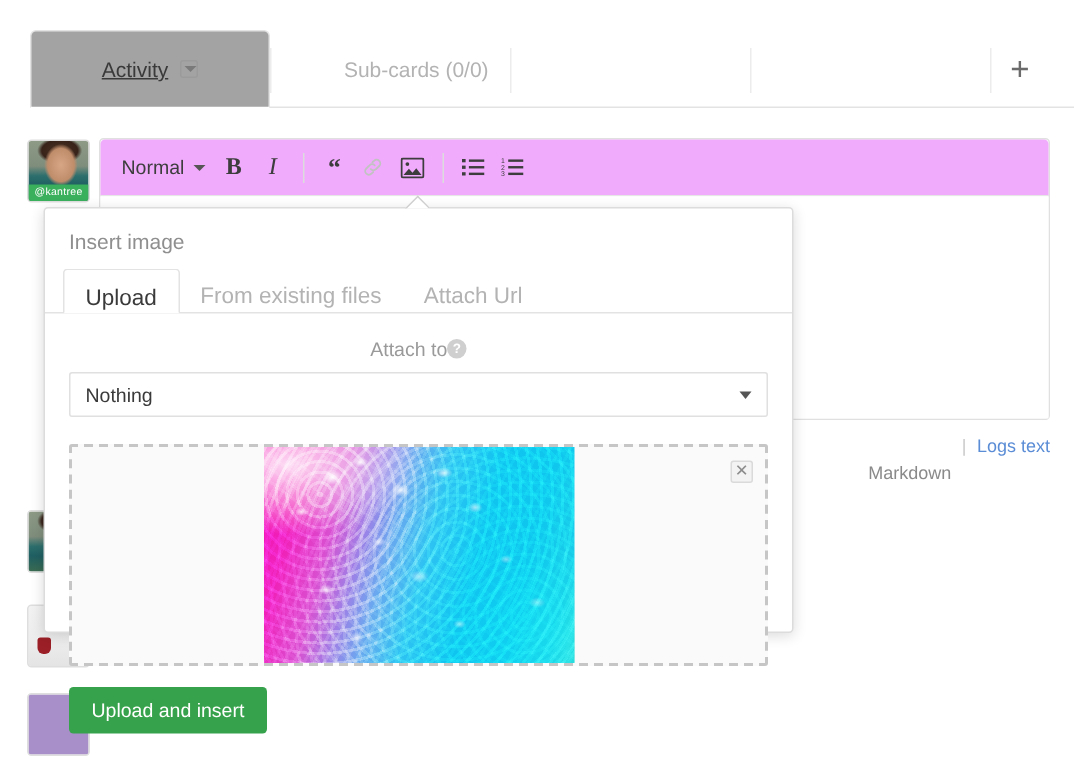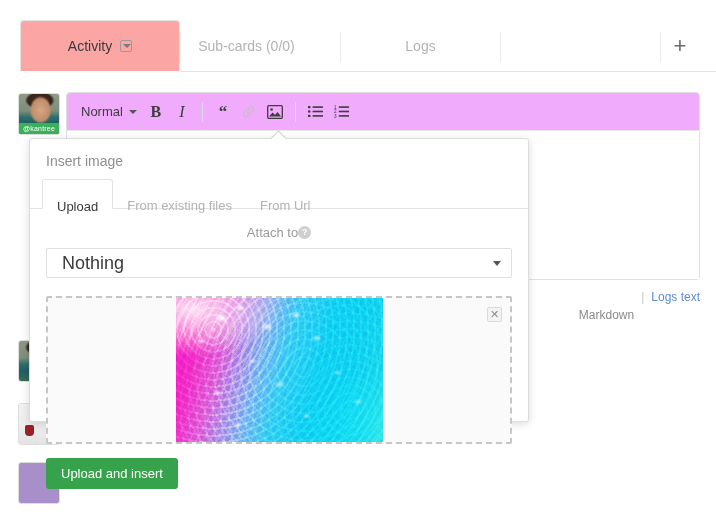--- a/index.html
+++ b/index.html
@@ -23,25 +23,26 @@
     border-bottom: 1px solid #e3e3e3;
   }
   .tab {
     position: absolute; top: 20px; height: 52px;
     display: flex; align-items: center; justify-content: center;
     font-size: 14px; color: #b3b3b3; cursor: pointer;
     user-select: none; background: transparent;
   }
   .tab.active {
     color: #3a3a3a;
-    background: #fca5a5;
+    background: #a3a3a3;
     border: 1px solid #e3e3e3;
     border-bottom: 1px solid #fff;
     border-radius: 4px 4px 0 0;
     z-index: 3;
+    text-decoration: underline;
   }
   .tab-sep {
     position: absolute; top: 32px; height: 30px; width: 1px; background: #ececec;
   }
   .tab-filter-icon {
     display: inline-block; width: 12px; height: 12px; margin-left: 8px;
     border: 1px solid #9b9b9b; border-radius: 2px; position: relative;
     vertical-align: middle;
   }
   .tab-filter-icon::after {
@@ -137,43 +138,43 @@
     transform: rotate(45deg);
   }
   .pop-title {
     padding: 14px 16px 10px 16px; font-size: 14px; color: #8f8f8f;
   }
   .pop-tabs {
     display: flex; align-items: flex-end; padding-left: 12px;
     border-bottom: 1px solid #e3e3e3; height: 30px;
   }
   .pop-tab {
-    font-size: 13px; color: #b3b3b3; padding: 12px 14px; height: 30px;
+    font-size: 15px; color: #b3b3b3; padding: 4px 14px; height: 30px;
     line-height: 30px; cursor: pointer; user-select: none; background: transparent;
     margin-bottom: -1px;
   }
   .pop-tab.active {
     color: #3a3a3a; background: #fff;
     border: 1px solid #e3e3e3; border-bottom: 1px solid #fff;
     border-radius: 3px 3px 0 0;
   }
   .pop-body { padding: 16px; }
   .field-label {
     font-size: 13px; color: #9a9a9a; margin-bottom: 8px;
     display: flex; align-items: center;  justify-content: center;
   }
   .help-icon {
     display: inline-block; width: 13px; height: 13px; border-radius: 50%;
     background: #cfcfcf; color: #fff; font-size: 9px; line-height: 13px;
     text-align: center; font-weight: bold; cursor: pointer;
   }
   .select-box {
     position: relative; height: 30px; border: 1px solid #e0e0e0; border-radius: 2px;
-    background: #fff; display: flex; align-items: center; padding: 0 15px;
-    font-size: 18px; color: #3a3a3a; cursor: pointer;
+    background: #fff; display: flex; align-items: center; padding: 0 10px;
+    font-size: 13px; color: #3a3a3a; cursor: pointer;
   }
   .select-caret {
     position: absolute; right: 10px; top: 50%; margin-top: -2px;
     width: 0; height: 0; border-left: 4px solid transparent;
     border-right: 4px solid transparent; border-top: 5px solid #555;
   }
   .dropzone {
     position: relative; margin-top: 18px; height: 148px;
     border: 2px dashed #c6c6c6; border-radius: 2px; background: #fafafa;
     display: flex; align-items: center; justify-content: center;
@@ -240,28 +241,25 @@
 
   <div class="tabbar">
     <div class="tabline"></div>
 
     <div class="tab active" style="left:20px; width:160px;">
       <span>Activity</span>
       <span class="tab-filter-icon"></span>
     </div>
 
     <div class="tab-sep" style="left:180px;"></div>
-    <div class="tab" style="left:167px; width:159px;">
+    <div class="tab" style="left:198px; width:159px;">
       <span>Sub-cards (0/0)</span>
     </div>
 
     <div class="tab-sep" style="left:340px;"></div>
-    <div class="tab" style="left:341px; width:159px;">
-      <span>Logs</span>
-    </div>
 
     <div class="tab-sep" style="left:500px;"></div>
 
     <div class="tab-sep" style="left:660px;"></div>
     <div class="tab-plus" style="left:662px;">
       <span>+</span>
     </div>
   </div>
 
   <div class="avatar" style="top:93px;">
@@ -366,21 +364,21 @@
     <div class="pop-title">Insert image</div>
 
     <div class="pop-tabs">
       <div class="pop-tab active">
         <span>Upload</span>
       </div>
       <div class="pop-tab">
         <span>From existing files</span>
       </div>
       <div class="pop-tab">
-        <span>From Url</span>
+        <span>Attach Url</span>
       </div>
     </div>
 
     <div class="pop-body">
 
       <div class="field-label">
         <span>Attach to</span>
         <span class="help-icon">?</span>
       </div>
 

